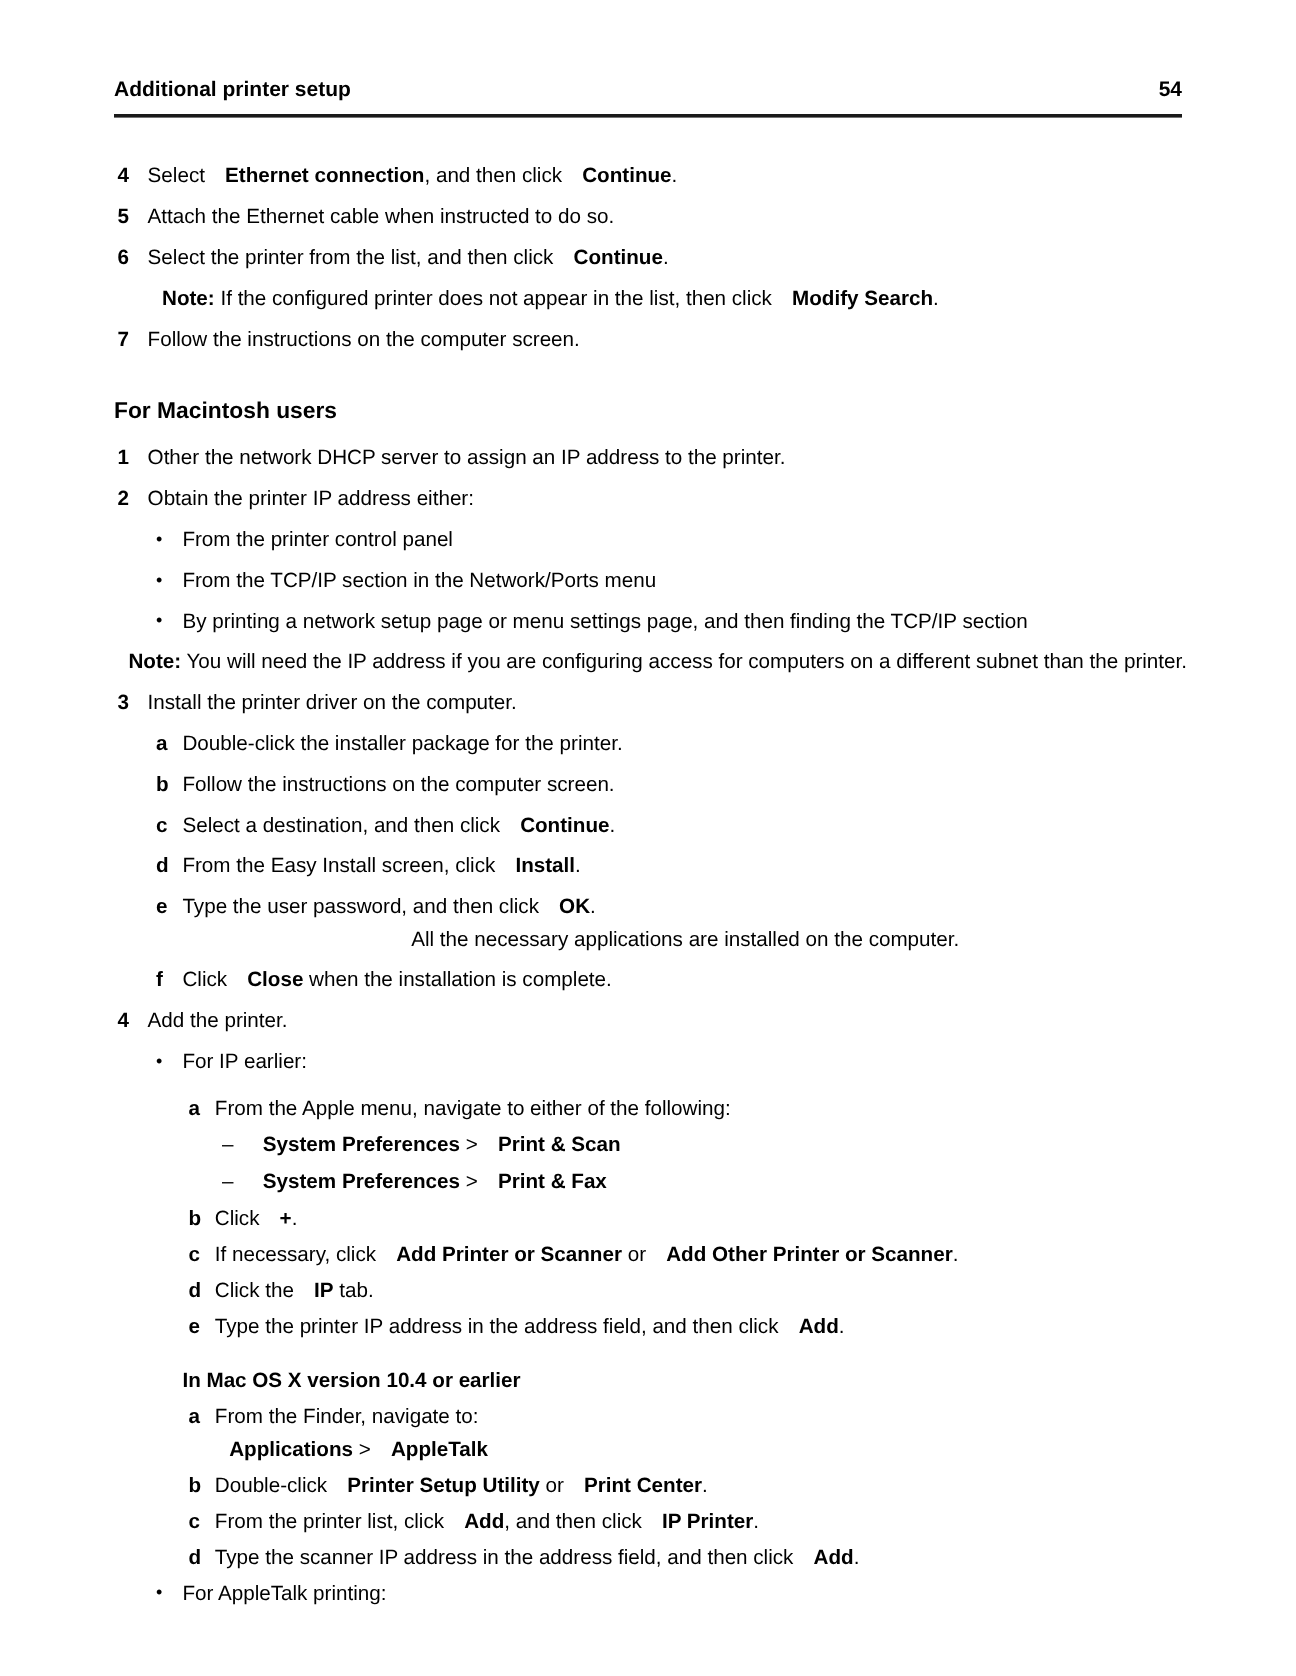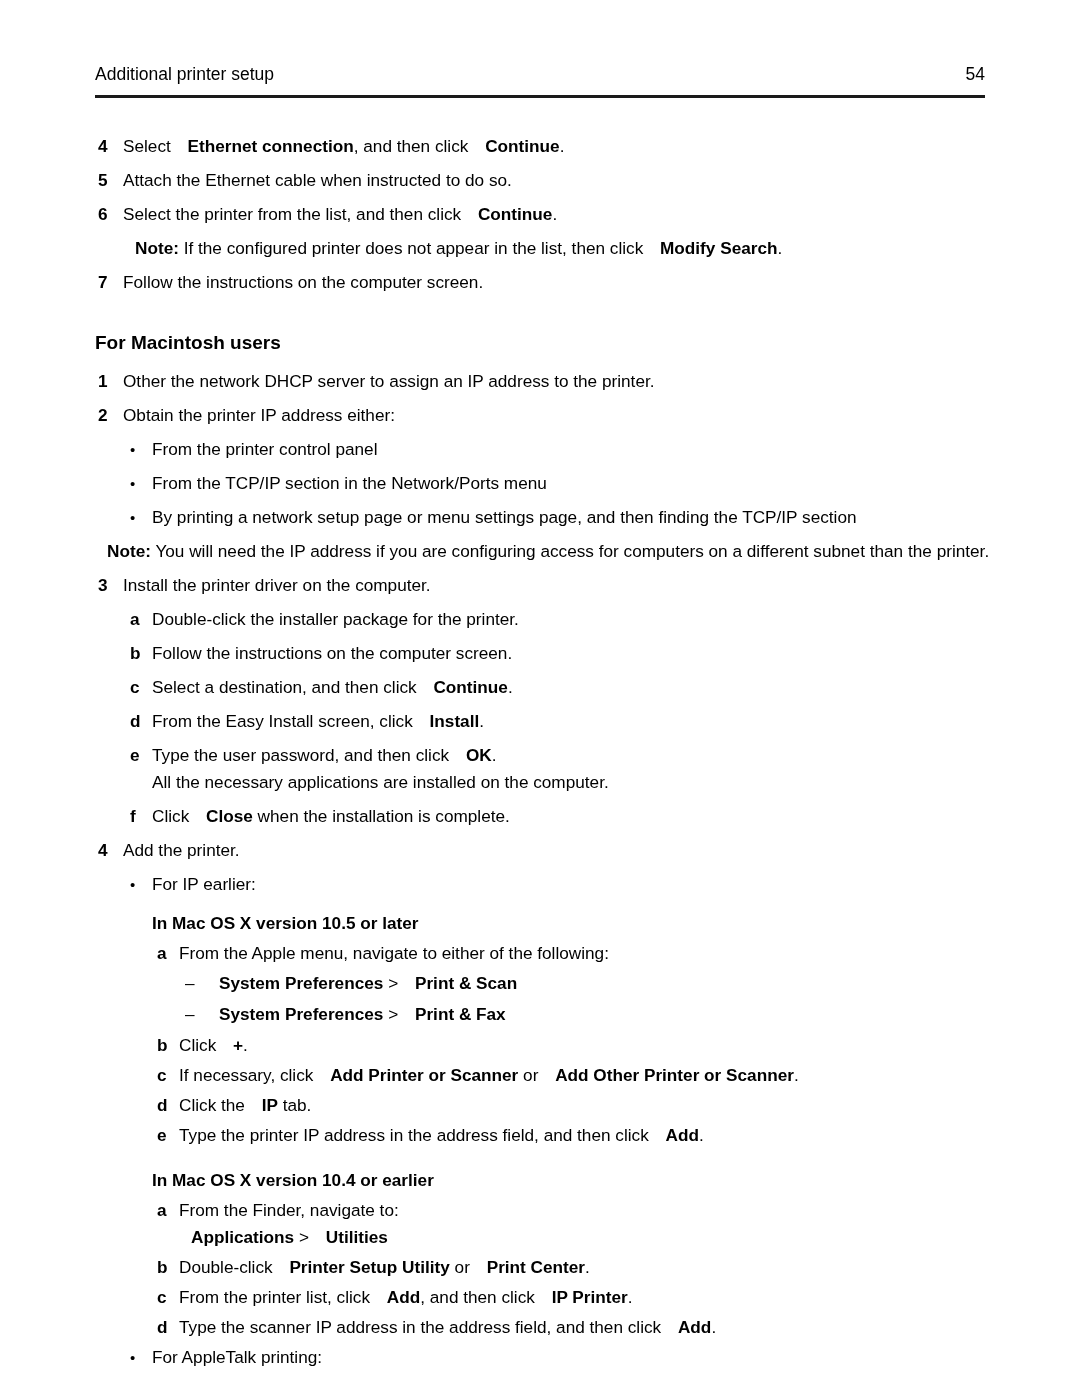--- a/index.html
+++ b/index.html
@@ -28,20 +28,21 @@
   .header {
     position: absolute;
     left: 95px;
     top: 63px;
     width: 890px;
     display: flex;
     align-items: baseline;
     justify-content: space-between;
     font-size: 17.5px;
     line-height: 22px;
+    font-weight: bold;
   }
   .header-title { white-space: nowrap; }
   .header-page  { white-space: nowrap; }
   .header-rule {
     position: absolute;
     left: 95px;
     top: 95px;
     width: 890px;
     height: 3px;
     background: #1a1a1a;
@@ -101,21 +102,21 @@
 
   
   .lvl3 { margin: 0 0 9px 62px; }
   .lvl3 > .marker { width: 22px; }
 
   
   .dash { margin: 0 0 10px 90px; }
   .dash > .marker { width: 22px; font-weight: normal; }
 
   
-  .cont { margin: 0 0 13px 57px; }
+  .cont { margin: 0 0 13px 57px; text-align: center; }
   .cont3 { margin: 0 0 9px 84px; }
 
   
   .subhead {
     font-weight: bold;
     margin: 0 0 9px 57px;
   }
 
   
   .section-heading {
@@ -226,21 +227,20 @@
     <div class="row lvl1">
       <span class="marker">4</span>
       <span class="txt">Add the printer.</span>
     </div>
 
     <div class="row bul" style="margin-bottom:18px">
       <span class="marker">•</span>
       <span class="txt">For IP earlier:</span>
     </div>
 
-    <div class="subhead">In Mac OS X version 10.5 or later</div>
 
     <div class="row lvl3">
       <span class="marker">a</span>
       <span class="txt">From the Apple menu, navigate to either of the following:</span>
     </div>
 
     <div class="row dash">
       <span class="marker">–</span>
       <span class="txt"><b>System Preferences</b> <span class="reg">&gt;</span> <b>Print &amp; Scan</b></span>
     </div>
@@ -266,21 +266,21 @@
       <span class="txt">Type the printer IP address in the address field, and then click <b>Add</b>.</span>
     </div>
 
     <div class="subhead">In Mac OS X version 10.4 or earlier</div>
 
     <div class="row lvl3" style="margin-bottom:6px">
       <span class="marker">a</span>
       <span class="txt">From the Finder, navigate to:</span>
     </div>
 
-    <div class="cont3"><b>Applications</b> <span class="reg">&gt;</span> <b>Utilities</b></div>
+    <div class="cont3"><b>Applications</b> <span class="reg">&gt;</span> <b>AppleTalk</b></div>
 
     <div class="row lvl3">
       <span class="marker">b</span>
       <span class="txt">Double-click <b>Printer Setup Utility</b> or <b>Print Center</b>.</span>
     </div>
     <div class="row lvl3">
       <span class="marker">c</span>
       <span class="txt">From the printer list, click <b>Add</b>, and then click <b>IP Printer</b>.</span>
     </div>
     <div class="row lvl3">

